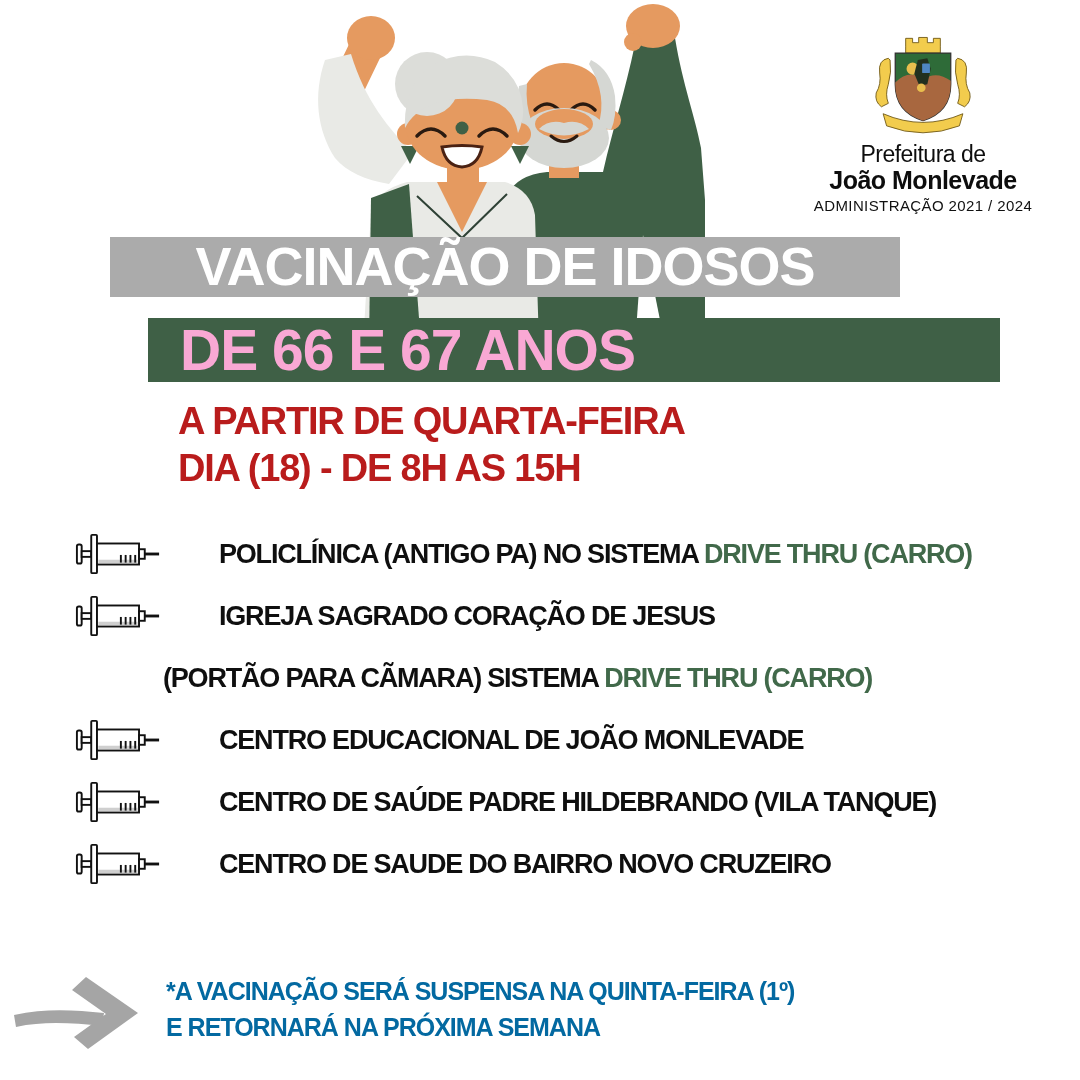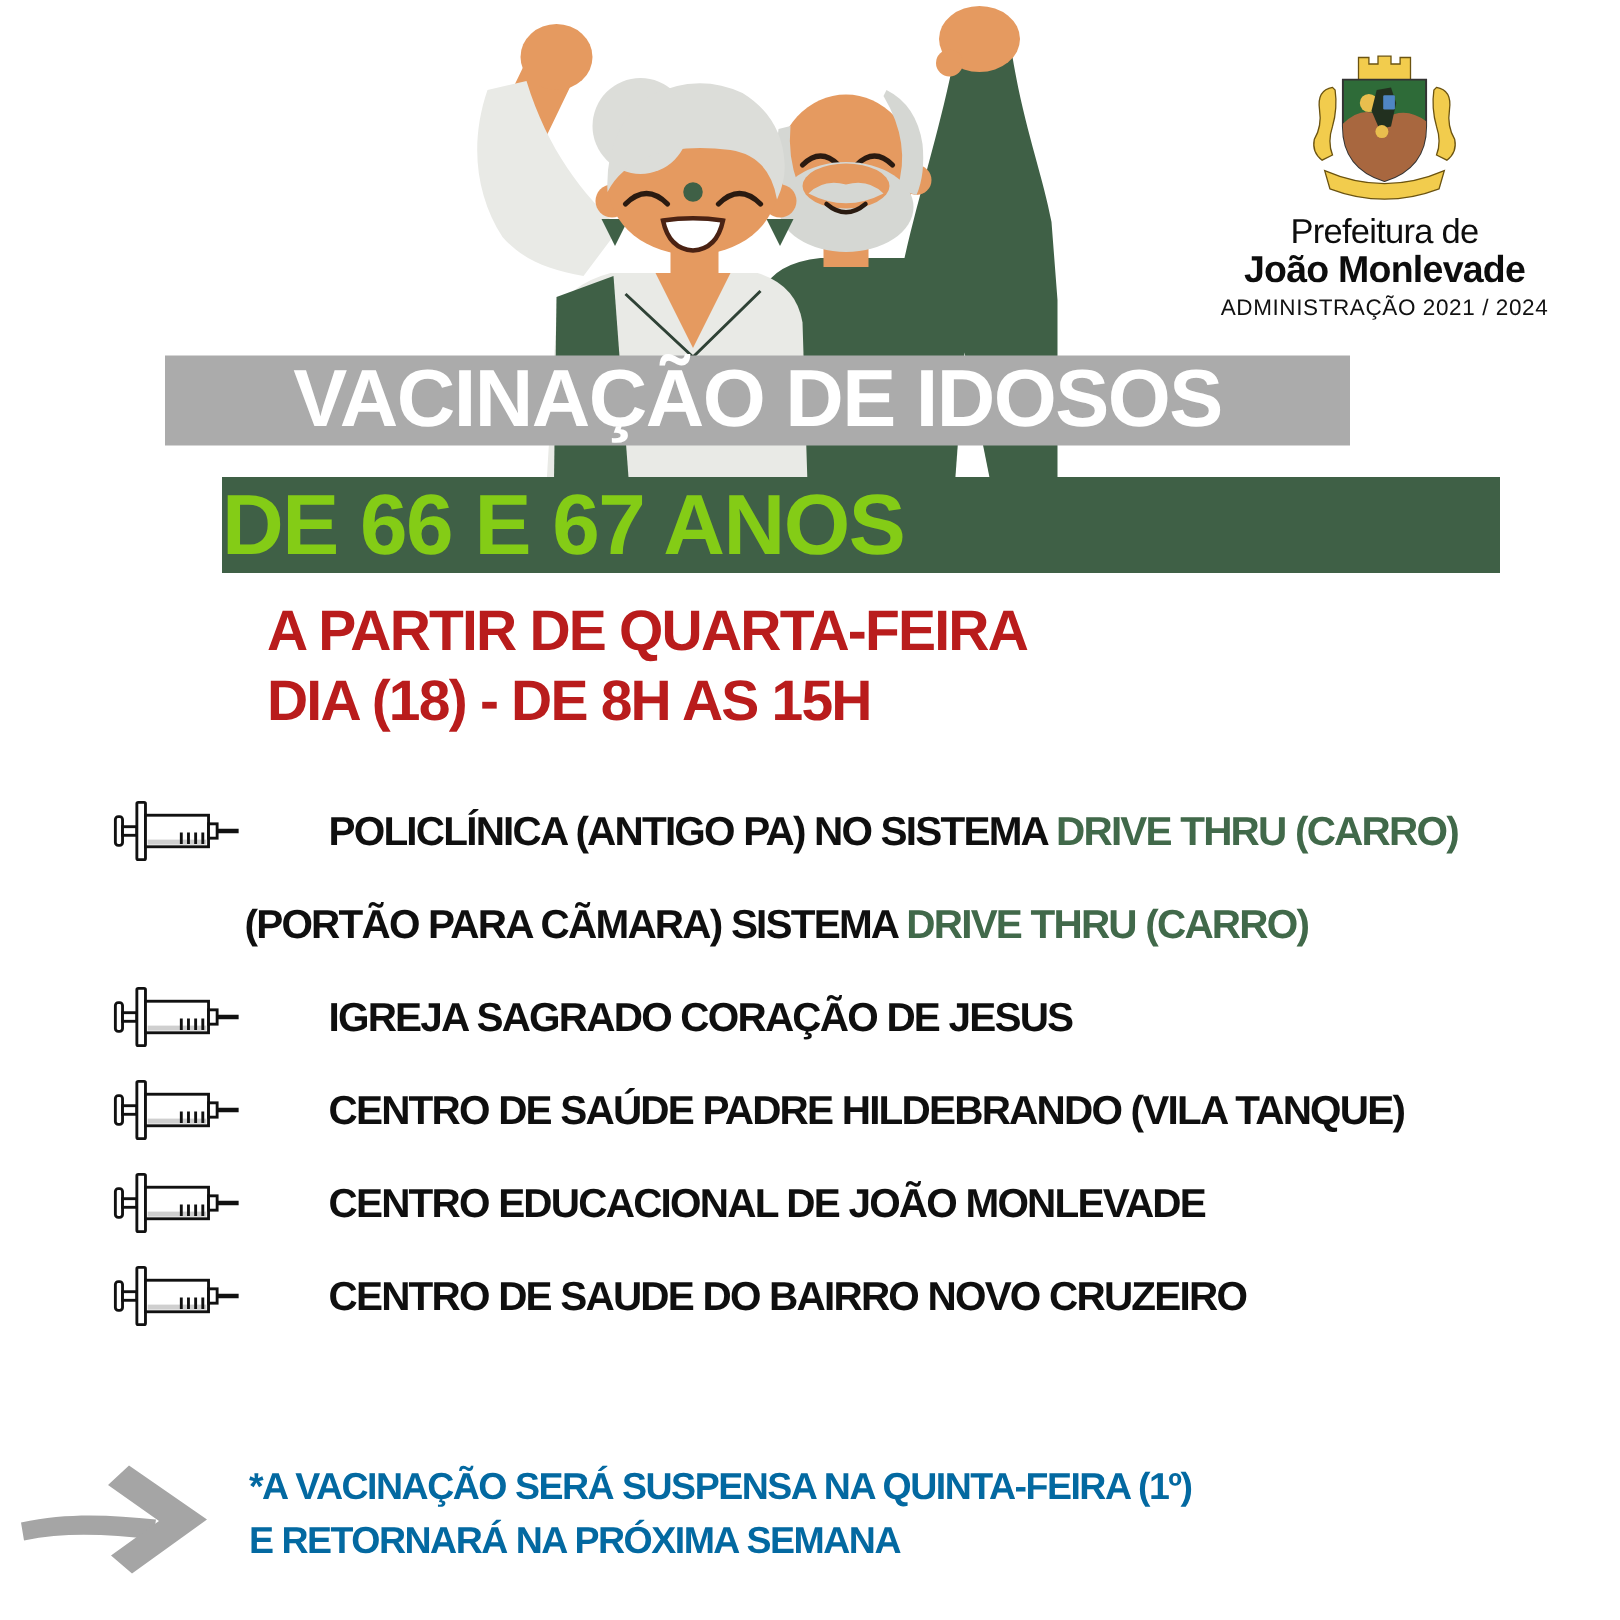--- a/index.html
+++ b/index.html
@@ -15,21 +15,21 @@
   #crest{width:126px;height:104px;margin:0 auto;display:block;}
   .logo-l1{font-size:23px;font-weight:normal;color:#0d0d0d;letter-spacing:-0.5px;line-height:26px;margin-top:3px;}
   .logo-l2{font-size:25px;font-weight:bold;color:#0d0d0d;letter-spacing:-0.5px;line-height:27px;}
   .logo-sub{font-size:15px;font-weight:normal;color:#111;letter-spacing:0.4px;margin-top:3px;}
   
   #banner-gray{left:110px;top:237px;width:790px;height:60px;background:#ABABAB;z-index:2;
     display:flex;align-items:flex-end;justify-content:center;}
   #banner-gray span{color:#fff;font-size:54px;font-weight:bold;letter-spacing:-1px;white-space:nowrap;}
   #banner-green{left:148px;top:318px;width:852px;height:64px;background:#3F6046;z-index:2;
     display:flex;align-items:center;}
-  #banner-green span{color:#84cc16;font-size:57px;font-weight:bold;letter-spacing:-1px;white-space:nowrap;}
+  #banner-green span{color:#f9a8d4;font-size:57px;font-weight:bold;letter-spacing:-1px;padding-left:32px;white-space:nowrap;}
   
   #schedule{left:178px;top:398px;z-index:2;color:#b91c1c;font-weight:bold;}
   #schedule div{font-size:38px;line-height:47px;letter-spacing:-1.2px;white-space:nowrap;}
   
   #locations{left:75px;top:523px;width:990px;z-index:2;}
   .loc-row{height:62px;display:flex;align-items:center;gap:41px;}
   .syr-icon{width:86px;height:46px;flex:0 0 86px;margin-right:17px;}
   .loc-text{font-size:27px;font-weight:bold;color:#0f0f0f;letter-spacing:-1.2px;white-space:nowrap;}
   .loc-text .grn{color:#41694A;}
   .loc-row.no-icon{padding-left:88px;}
@@ -131,40 +131,40 @@
   <div>DIA (18) - DE 8H AS 15H</div>
 </div>
 
 <div id="locations" class="abs">
   <div class="loc-row">
     <svg class="syr-icon">
         <use href="#syr"></use>
       </svg>
     <div class="loc-text"><span>POLICLÍNICA (ANTIGO PA) NO SISTEMA </span><span class="grn">DRIVE THRU (CARRO)</span></div>
   </div>
+  <div class="loc-row">
+    <svg class="syr-icon">
+        <use href="#syr"></use>
+      </svg>
+    <div class="loc-text"><span>IGREJA SAGRADO CORAÇÃO DE JESUS</span><span class="grn"></span></div>
+  </div>
   <div class="loc-row no-icon">
     <div class="loc-text"><span>(PORTÃO PARA CÃMARA) SISTEMA </span><span class="grn">DRIVE THRU (CARRO)</span></div>
   </div>
   <div class="loc-row">
     <svg class="syr-icon">
         <use href="#syr"></use>
       </svg>
-    <div class="loc-text"><span>IGREJA SAGRADO CORAÇÃO DE JESUS</span><span class="grn"></span></div>
+    <div class="loc-text"><span>CENTRO EDUCACIONAL DE JOÃO MONLEVADE</span><span class="grn"></span></div>
   </div>
   <div class="loc-row">
     <svg class="syr-icon">
         <use href="#syr"></use>
       </svg>
     <div class="loc-text"><span>CENTRO DE SAÚDE PADRE HILDEBRANDO (VILA TANQUE)</span><span class="grn"></span></div>
-  </div>
-  <div class="loc-row">
-    <svg class="syr-icon">
-        <use href="#syr"></use>
-      </svg>
-    <div class="loc-text"><span>CENTRO EDUCACIONAL DE JOÃO MONLEVADE</span><span class="grn"></span></div>
   </div>
   <div class="loc-row">
     <svg class="syr-icon">
         <use href="#syr"></use>
       </svg>
     <div class="loc-text"><span>CENTRO DE SAUDE DO BAIRRO NOVO CRUZEIRO</span><span class="grn"></span></div>
   </div>
 </div>
 
 <div id="note" class="abs">

